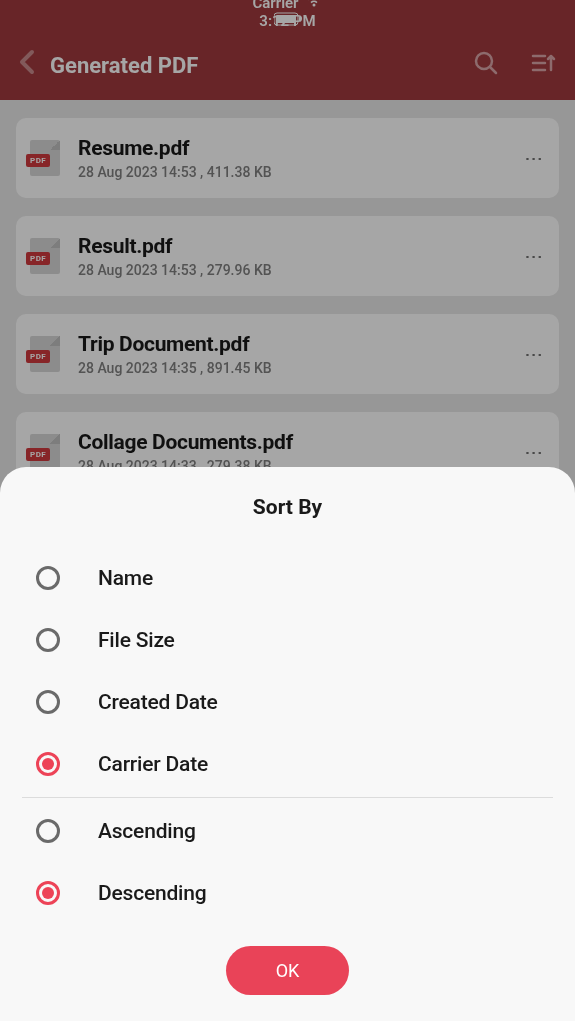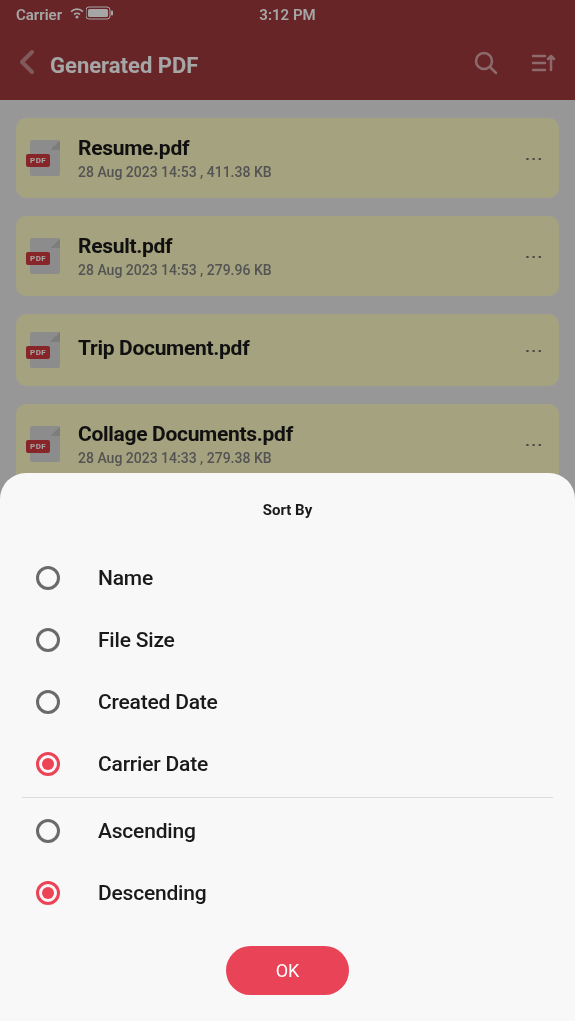--- a/index.html
+++ b/index.html
@@ -1,42 +1,42 @@
 <!DOCTYPE html>
 <html><head>
 <meta charset="utf-8">
 <style>
 * { margin: 0; padding: 0; box-sizing: border-box; font-family: -apple-system, BlinkMacSystemFont, 'Segoe UI', Roboto, sans-serif; }
 body { width: 575px; height: 1021px; background: #a03a3e; position: relative; overflow: hidden; }
 
-.status-bar { height: 30px; display: flex; justify-content: flex-start; align-items: center; padding: 0 16px; color: white; font-size: 15px; font-weight: 600; }
+.status-bar { height: 30px; display: flex; justify-content: flex-end; align-items: center; padding: 0 16px; color: white; font-size: 15px; font-weight: 600; flex-direction: column; }
 .status-left { display: flex; align-items: center; gap: 6px; }
 .status-center { position: absolute; left: 50%; transform: translateX(-50%); }
 .wifi-icon { display: inline-block; }
 
 .header { height: 70px; display: flex; align-items: center; padding: 0 18px; gap: 14px; }
 .back-chevron { color: #c88a8d; font-size: 28px; font-weight: bold; }
 .header-title { color: #ffffff; font-size: 22px; font-weight: 700; flex: 1; }
 .header-icon { color: #d9a5a8; }
 
 .content { background: #e8e8e8; height: calc(1021px - 100px); padding: 18px 16px; }
-.file-card { background: #fef9c3; border-radius: 10px; padding: 18px 14px; display: flex; align-items: center; gap: 18px; margin-bottom: 18px; }
+.file-card { background: #ffffff; border-radius: 10px; padding: 18px 14px; display: flex; align-items: center; gap: 18px; margin-bottom: 18px; }
 .pdf-icon-wrap { width: 30px; height: 36px; position: relative; }
 .pdf-icon-page { width: 30px; height: 36px; background: #d8d8d8; border-radius: 2px; position: relative; }
 .pdf-icon-page::before { content: ''; position: absolute; top: 0; right: 0; width: 10px; height: 10px; background: linear-gradient(135deg, transparent 50%, #c0c0c0 50%); }
 .pdf-badge { position: absolute; left: -4px; top: 14px; background: #d03a3e; color: white; font-size: 8px; font-weight: 700; padding: 2px 4px; border-radius: 2px; letter-spacing: 0.5px; }
 .file-info { flex: 1; }
 .file-name { color: #1a1a1a; font-size: 21px; font-weight: 700; margin-bottom: 4px; letter-spacing: -0.3px; }
 .file-meta { color: #808080; font-size: 14px; font-weight: 500; }
 .more-dots { color: #707070; font-size: 18px; letter-spacing: -2px; writing-mode: vertical-lr; }
 
 .overlay { position: absolute; top: 0; left: 0; width: 100%; height: 100%; background: rgba(0,0,0,0.35); }
 
 .sheet { position: absolute; bottom: 0; left: 0; right: 0; background: #f8f8f8; border-radius: 26px 26px 0 0; padding: 28px 0 26px 0; }
-.sheet-title { text-align: center; font-size: 15px; font-weight: 700; color: #1a1a1a; margin-bottom: 28px; }
+.sheet-title { text-align: center; font-size: 21px; font-weight: 700; color: #1a1a1a; margin-bottom: 28px; }
 .sort-options { padding: 0 26px; }
 .sort-item { display: flex; align-items: center; gap: 38px; padding: 19px 10px; }
 .radio-outer { width: 24px; height: 24px; border: 3px solid #6a6a6a; border-radius: 50%; display: flex; align-items: center; justify-content: center; flex-shrink: 0; }
 .radio-outer.selected { border-color: #ed4357; }
 .radio-inner { width: 12px; height: 12px; background: #ed4357; border-radius: 50%; }
 .sort-label { font-size: 21px; font-weight: 500; color: #1a1a1a; letter-spacing: -0.2px; }
 .sheet-divider { height: 1px; background: #dcdcdc; margin: 2px 22px; }
 .ok-button { display: block; margin: 22px auto 0; background: #e94358; color: white; border: none; border-radius: 26px; padding: 14px 50px; font-size: 18px; font-weight: 400; }
 </style>
 </head>
@@ -107,20 +107,21 @@
     </div>
     <div class="more-dots">⋮</div>
   </div>
   <div class="file-card">
     <div class="pdf-icon-wrap">
         <div class="pdf-icon-page"></div>
         <div class="pdf-badge">PDF</div>
       </div>
     <div class="file-info">
       <div class="file-name">Trip Document.pdf</div>
+      <div class="file-meta">28 Aug 2023 14:35 , 891.45 KB</div>
     </div>
     <div class="more-dots">⋮</div>
   </div>
   <div class="file-card">
     <div class="pdf-icon-wrap">
         <div class="pdf-icon-page"></div>
         <div class="pdf-badge">PDF</div>
       </div>
     <div class="file-info">
       <div class="file-name">Collage Documents.pdf</div>

